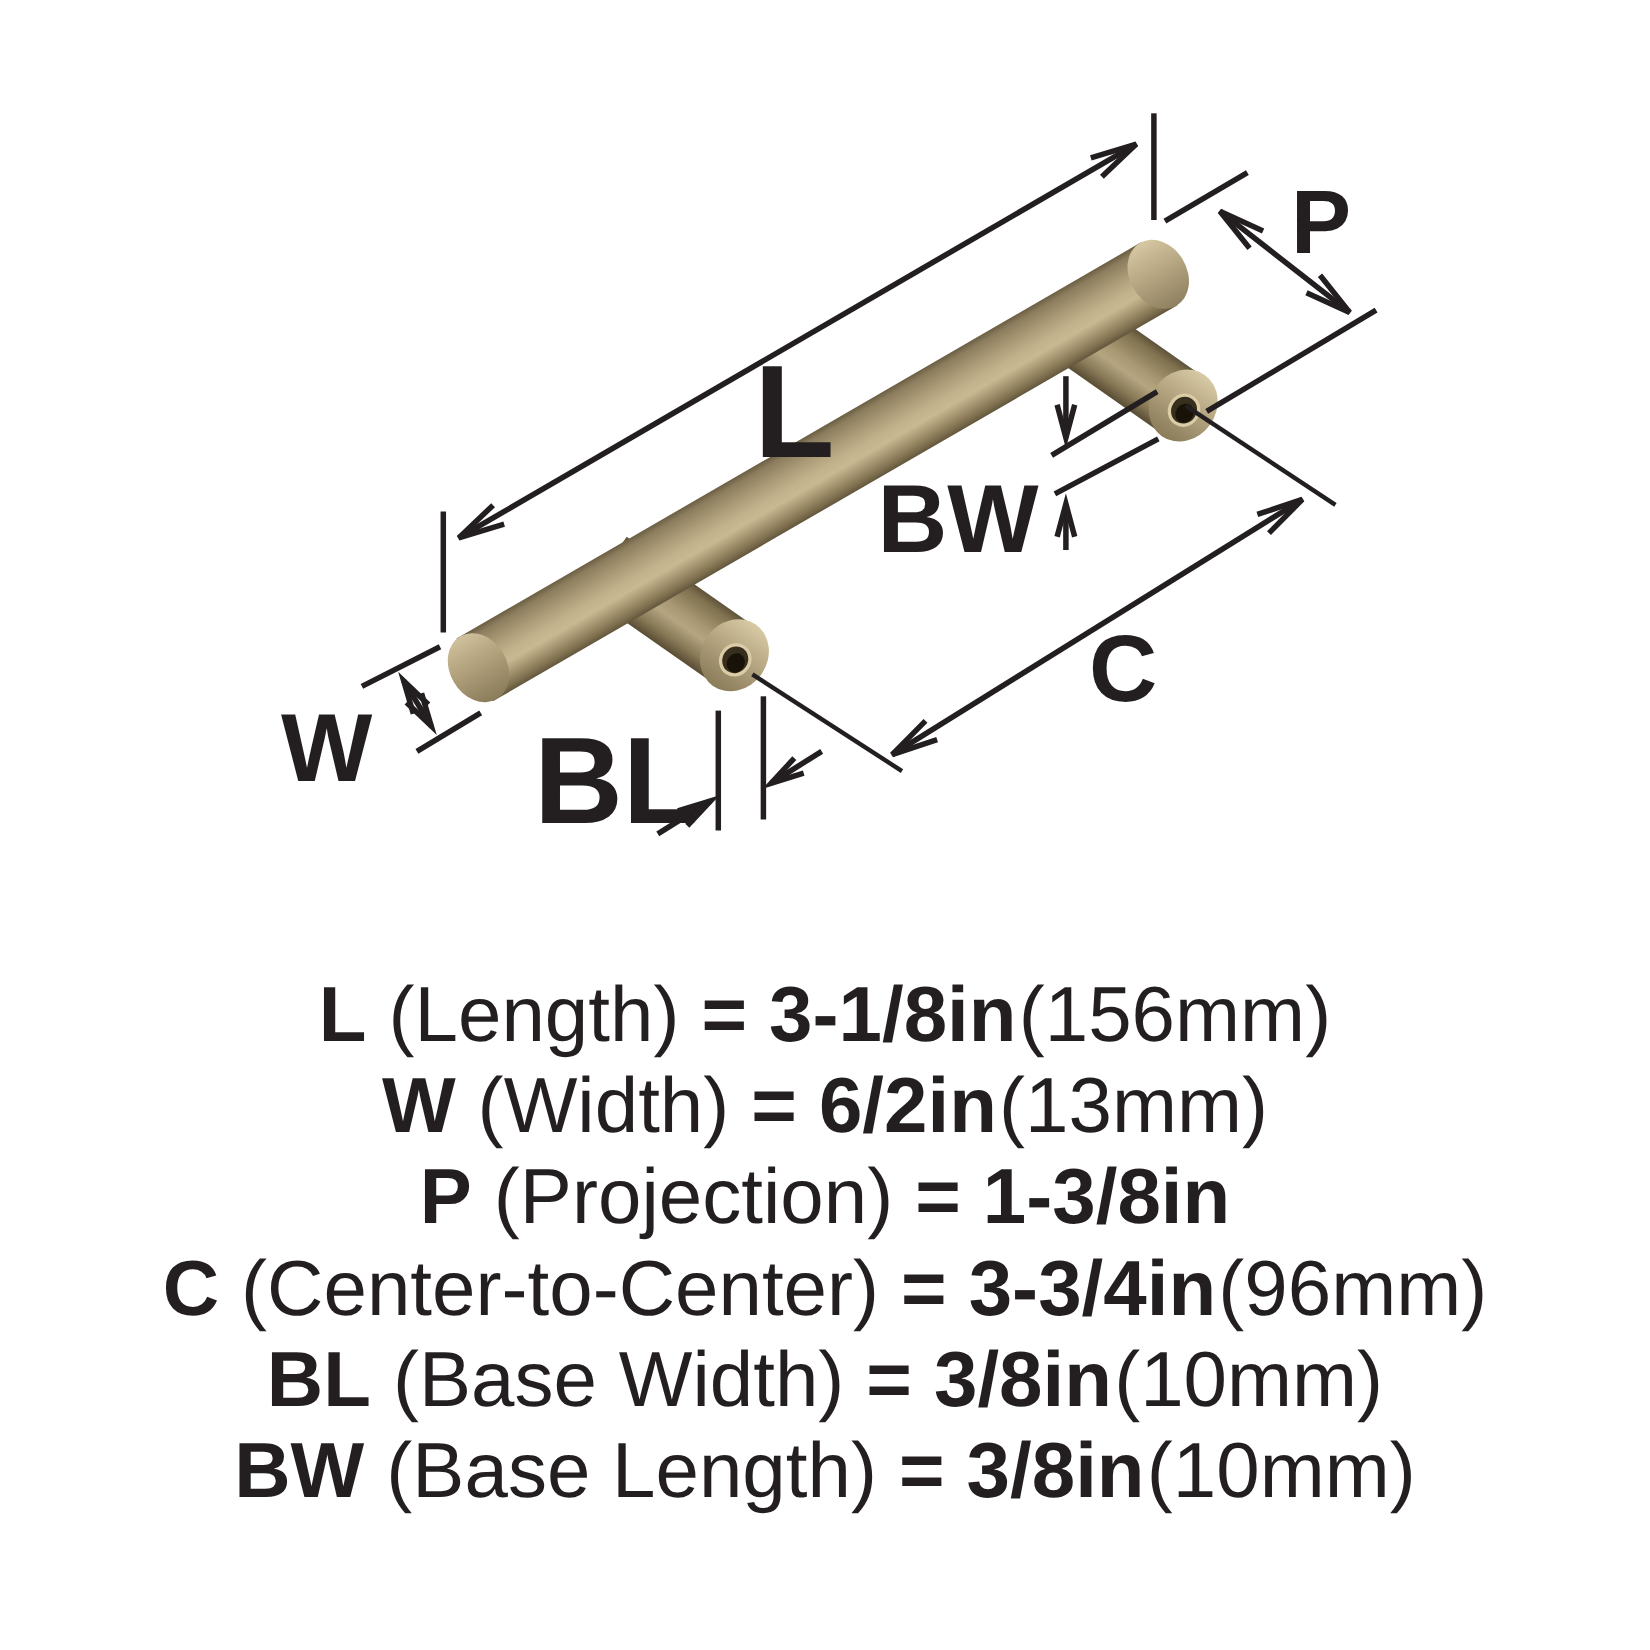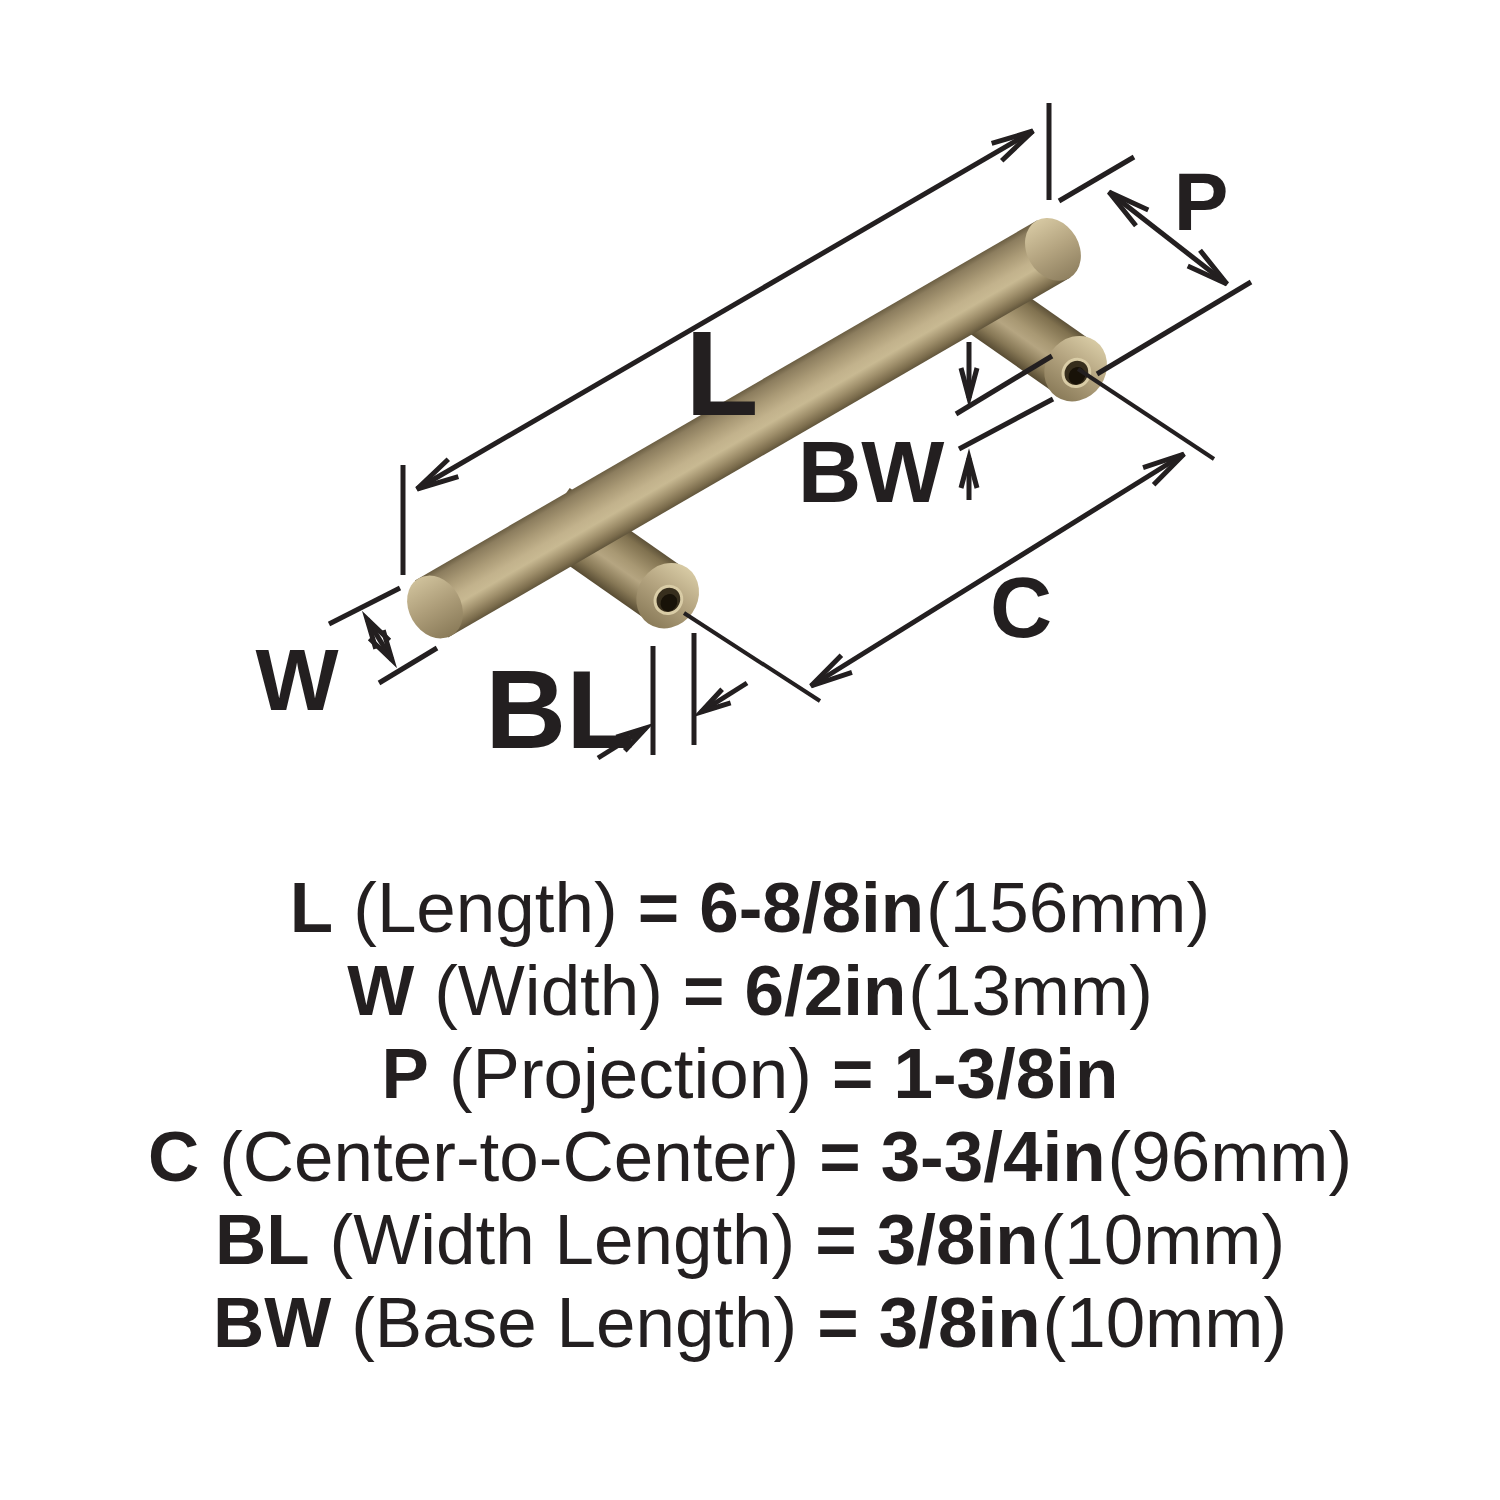--- a/index.html
+++ b/index.html
@@ -16,21 +16,21 @@
     position:absolute;top:866px;left:0;width:100%;
     display:flex;flex-direction:column;align-items:center;
     color:#231f20;
   }
   .spec-row{
     display:flex;align-items:baseline;height:83px;
     font-size:71px;line-height:83px;white-space:pre;
   }
   .w-b{font-weight:bold;}
   .w-r{font-weight:400;}
-  .spec-desc{margin:0 20px;}
+  .spec-desc{margin:15px 20px;}
   .spec-eq{margin-right:20px;}
   .spec-metric{margin-left:2px;}
 </style>
 </head>
 <body>
 
 <div class="canvas">
 
   <svg class="diagram-svg" width="1500" height="1500" viewBox="0 0 1500 1500">
     <defs>
@@ -147,21 +147,21 @@
     <text class="dim-label" x="297" y="710" font-size="88">W</text>
     <text class="dim-label" x="560" y="748" font-size="112">BL</text>
   </svg>
 
   <div class="specs">
 
     <div class="spec-row">
       <span class="w-b spec-label">L</span>
       <span class="w-r spec-desc">(Length)</span>
       <span class="w-b spec-eq">=</span>
-      <span class="w-b spec-value">6-8/8in</span>
+      <span class="w-b spec-value">3-1/8in</span>
       <span class="w-r spec-metric">(156mm)</span>
     </div>
 
     <div class="spec-row">
       <span class="w-b spec-label">W</span>
       <span class="w-r spec-desc">(Width)</span>
       <span class="w-b spec-eq">=</span>
       <span class="w-b spec-value">6/2in</span>
       <span class="w-r spec-metric">(13mm)</span>
     </div>
@@ -176,21 +176,21 @@
     <div class="spec-row">
       <span class="w-b spec-label">C</span>
       <span class="w-r spec-desc">(Center-to-Center)</span>
       <span class="w-b spec-eq">=</span>
       <span class="w-b spec-value">3-3/4in</span>
       <span class="w-r spec-metric">(96mm)</span>
     </div>
 
     <div class="spec-row">
       <span class="w-b spec-label">BL</span>
-      <span class="w-r spec-desc">(Width Length)</span>
+      <span class="w-r spec-desc">(Base Width)</span>
       <span class="w-b spec-eq">=</span>
       <span class="w-b spec-value">3/8in</span>
       <span class="w-r spec-metric">(10mm)</span>
     </div>
 
     <div class="spec-row">
       <span class="w-b spec-label">BW</span>
       <span class="w-r spec-desc">(Base Length)</span>
       <span class="w-b spec-eq">=</span>
       <span class="w-b spec-value">3/8in</span>

